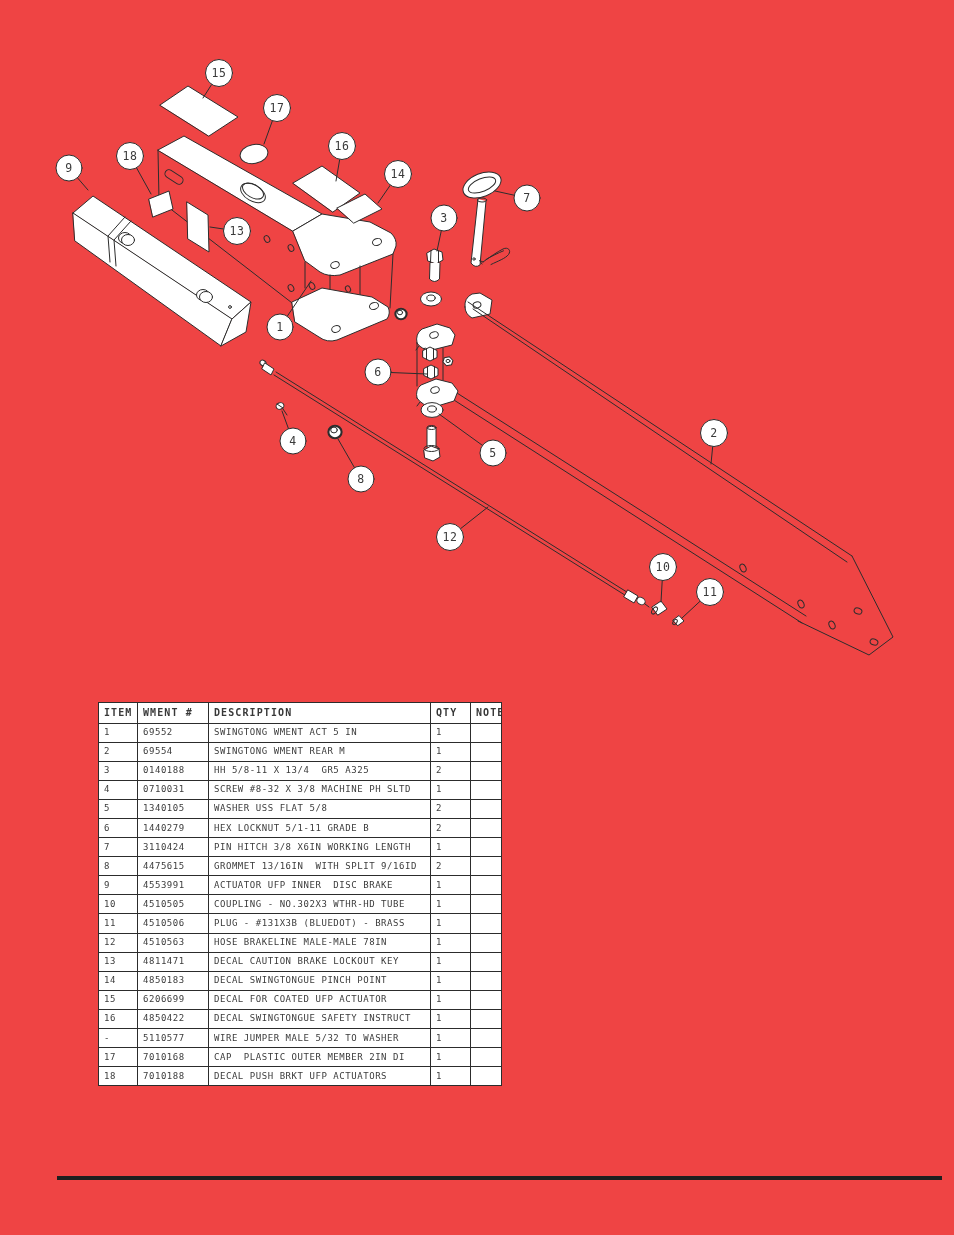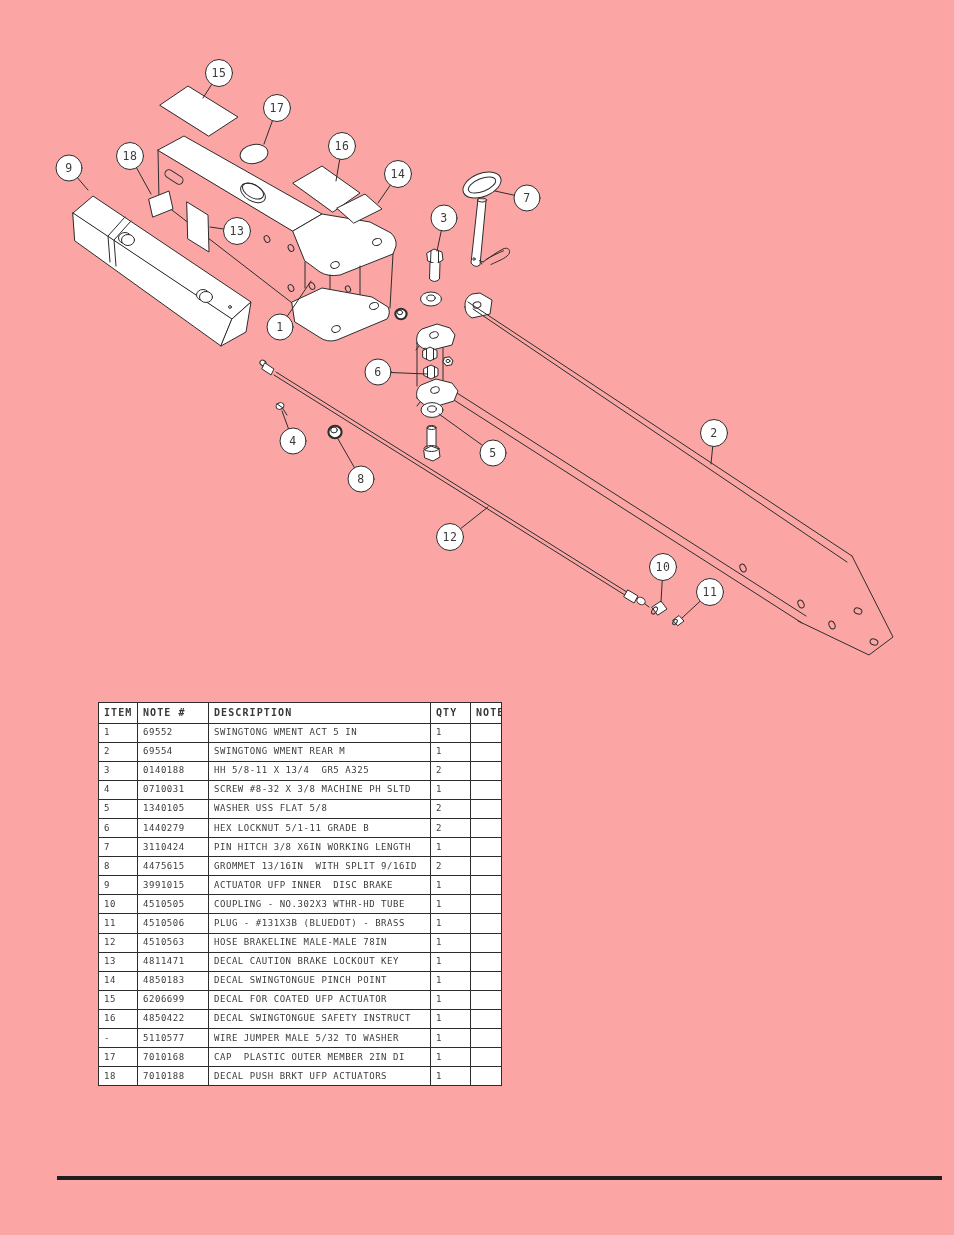--- a/index.html
+++ b/index.html
@@ -1,20 +1,20 @@
 <!DOCTYPE html>
 <html><head>
 <meta charset="utf-8">
 <style>
   html,body{margin:0;padding:0;}
   body{
     width:954px;height:1235px;position:relative;background:#ffffff;
     font-family:"DejaVu Sans Mono","Liberation Mono",monospace;
   }
-  .page{position:absolute;inset:0;background:#fca5a5;overflow:hidden;}
+  .page{position:absolute;inset:0;background:#ef4444;overflow:hidden;}
   svg.diagram{position:absolute;left:0;top:0;}
   svg .ln{stroke:#2d2d2d;fill:none;stroke-width:1;stroke-linejoin:round;stroke-linecap:round;}
   svg .wf{fill:#ffffff;}
   svg .thick{stroke-width:2.1;}
   svg .cnum{font:11.5px "DejaVu Sans Mono",monospace;fill:#3a3a3a;letter-spacing:0.5px;}
   table.parts-table{
     position:absolute;left:98px;top:702px;border-collapse:collapse;table-layout:fixed;
     width:403px;border:1.6px solid #2c2c2c;background:#fff;
   }
   .parts-table th,.parts-table td{
@@ -300,21 +300,21 @@
     <colgroup>
       <col style="width:39px">
         <col style="width:71px">
         <col style="width:222px">
         <col style="width:40px">
         <col style="width:31px">
     </colgroup>
     <thead>
         <tr>
           <th>ITEM</th>
-          <th>NOTE #</th>
+          <th>WMENT #</th>
           <th>DESCRIPTION</th>
           <th>QTY</th>
           <th>NOTE</th>
         </tr>
       </thead>
     <tbody>
         <tr>
           <td>1</td>
           <td>69552</td>
           <td>SWINGTONG WMENT ACT 5 IN</td>
@@ -365,21 +365,21 @@
         </tr>
         <tr>
           <td>8</td>
           <td>4475615</td>
           <td>GROMMET 13/16IN  WITH SPLIT 9/16ID</td>
           <td>2</td>
           <td></td>
         </tr>
         <tr>
           <td>9</td>
-          <td>3991015</td>
+          <td>4553991</td>
           <td>ACTUATOR UFP INNER  DISC BRAKE</td>
           <td>1</td>
           <td></td>
         </tr>
         <tr>
           <td>10</td>
           <td>4510505</td>
           <td>COUPLING - NO.302X3 WTHR-HD TUBE</td>
           <td>1</td>
           <td></td>

